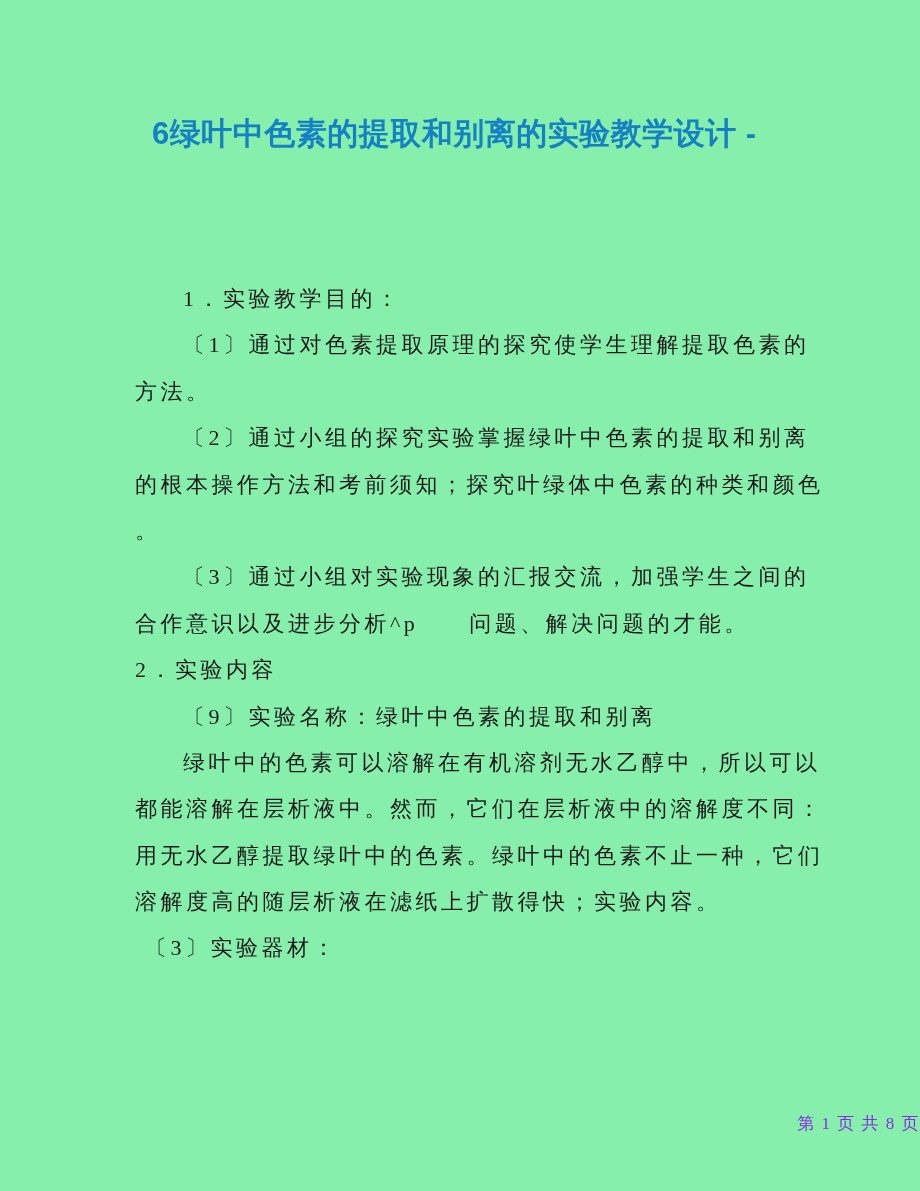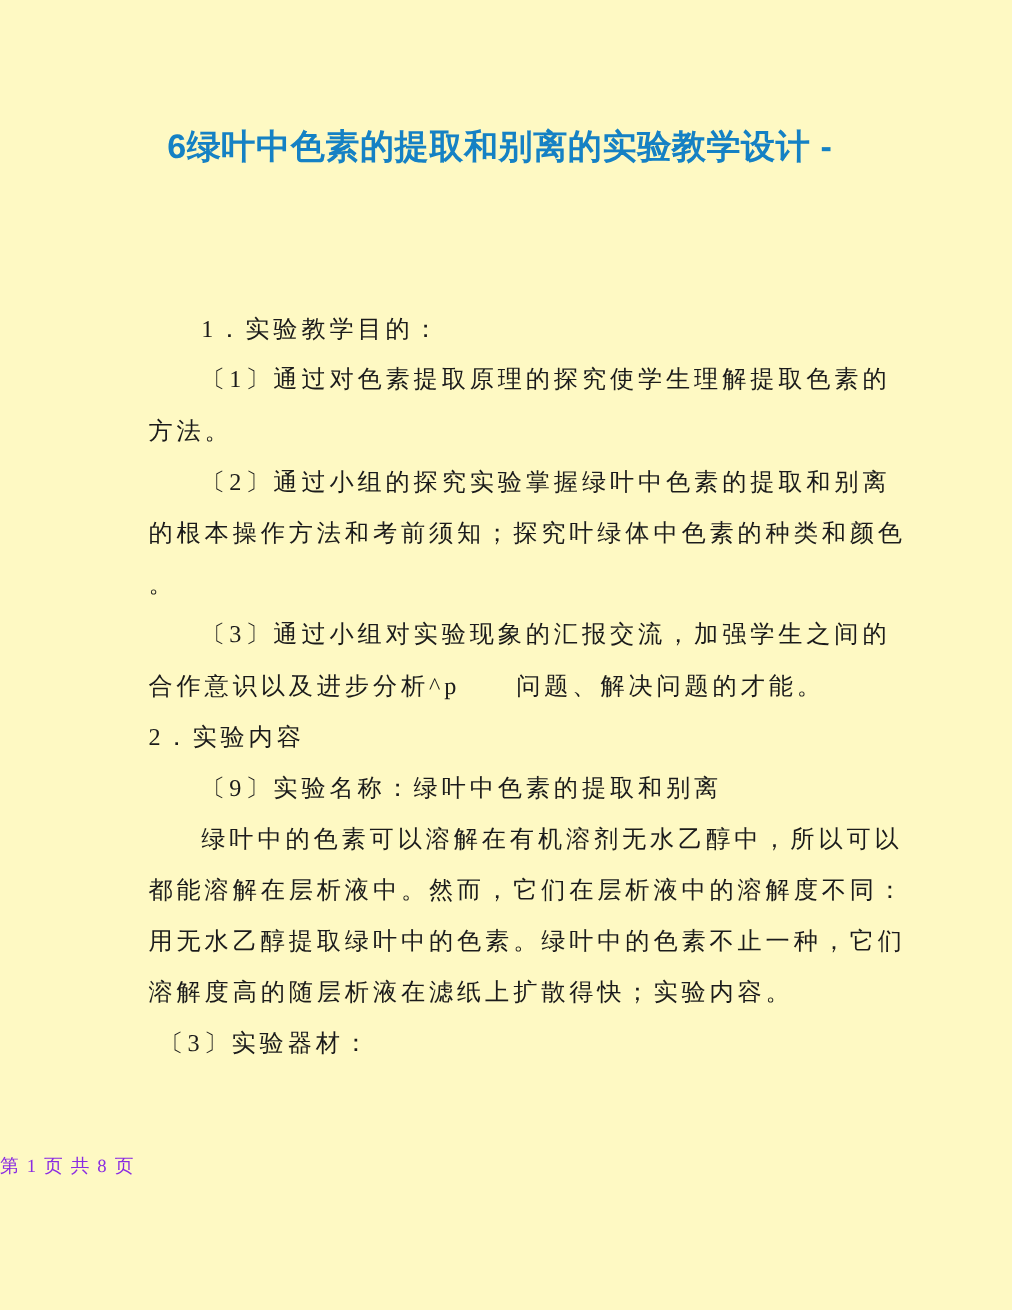--- a/index.html
+++ b/index.html
@@ -41,32 +41,32 @@
     line-height:46.4px;
     font-size:22px;
     letter-spacing:3.5px;
     color:#1b1b1b;
     white-space:pre;
   }
   .line.indent{padding-left:48px;}
   .line.indent-small{padding-left:10px;}
   .doc-footer{
     position:absolute;
-    left:0;top:1048px;
+    left:0;top:1112px;
     width:100%;
-    text-align:left;
+    text-align:right;
     font-size:17px;
     letter-spacing:1.5px;
     white-space:pre;
   }
 </style>
 </head>
 <body>
 
-<div class="page" style="background: #fef9c3;">
+<div class="page" style="background: #86efac;">
 
   <h1 class="doc-title" style="color: rgb(21, 129, 196);">6绿叶中色素的提取和别离的实验教学设计 -</h1>
 
 
   <div class="doc-body" style="color: rgb(27, 27, 27);">
 
   <div class="line indent">1．实验教学目的：</div>
       <div class="line indent">〔1〕通过对色素提取原理的探究使学生理解提取色素的</div>
       <div class="line">方法。</div>
       <div class="line indent">〔2〕通过小组的探究实验掌握绿叶中色素的提取和别离</div>

